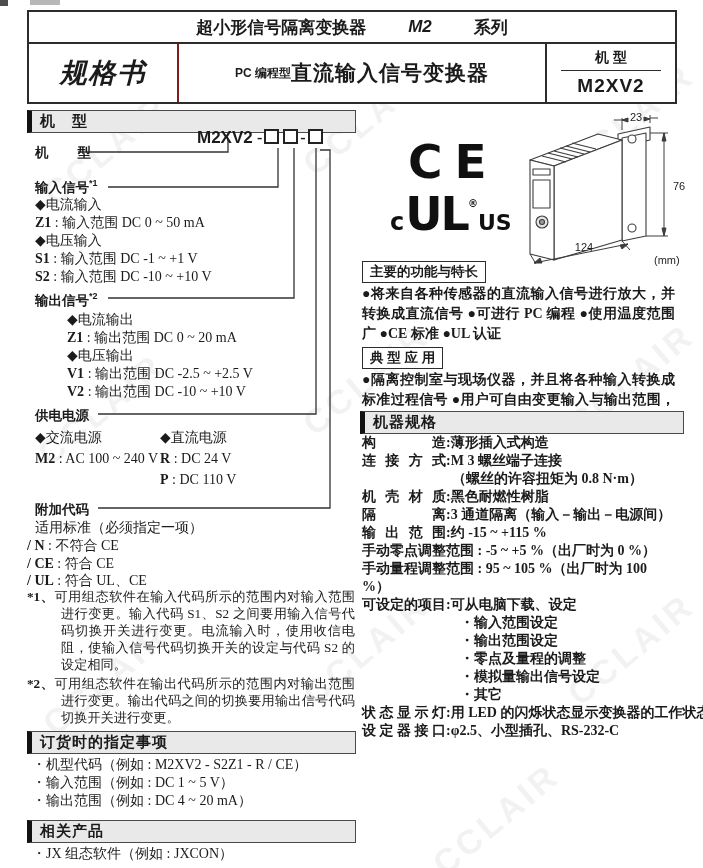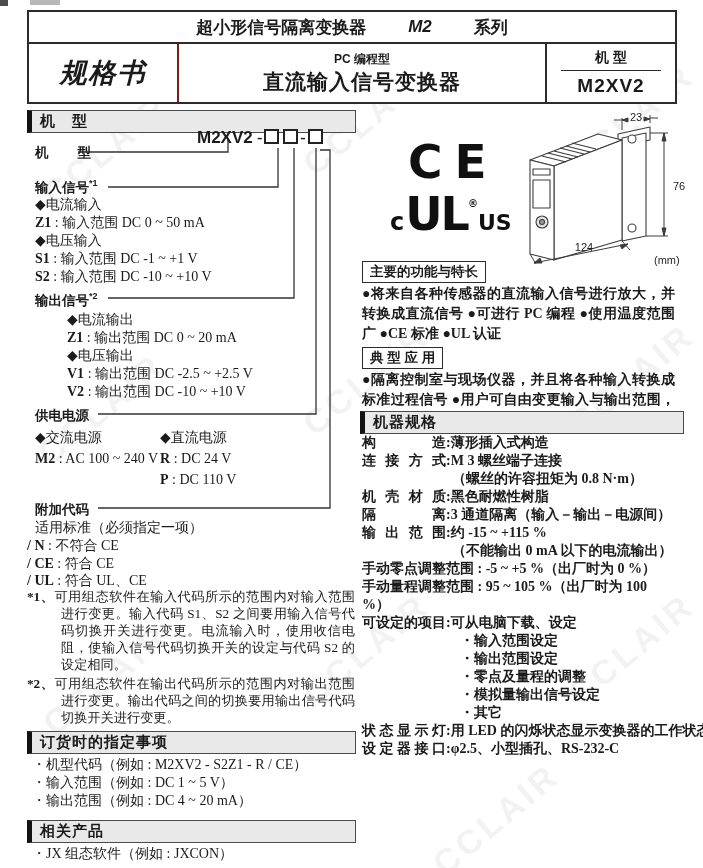--- a/index.html
+++ b/index.html
@@ -11,21 +11,21 @@
   .wm{position:absolute;font-family:"Liberation Sans","DejaVu Sans",sans-serif;
       font-weight:700;font-size:34px;letter-spacing:4px;color:rgba(125,125,125,0.10);
       transform:rotate(-40deg);white-space:nowrap;pointer-events:none;z-index:0;}
   
   .hdr{position:absolute;left:27px;top:10px;width:646px;border:2px solid #2c2c2c;z-index:2;background:#fff;}
   .hdr-row1{height:30px;border-bottom:2px solid #2c2c2c;display:flex;align-items:center;justify-content:center;
             font-family:"Liberation Sans","DejaVu Sans",sans-serif;font-weight:700;font-size:17px;gap:42px;}
   .hdr-row2{display:flex;height:58px;}
   .hdr-c1{width:148px;border-right:2px solid #7f1d1d;display:flex;align-items:center;justify-content:center;
           font-family:"Liberation Sans","DejaVu Sans",sans-serif;font-weight:600;font-size:27px;letter-spacing:2px;font-style:italic;}
-  .hdr-c2{flex:1;display:flex;flex-direction:column;align-items:center;justify-content:center;
+  .hdr-c2{flex:1;display:flex;flex-direction:row;align-items:center;justify-content:center;
           font-family:"Liberation Sans","DejaVu Sans",sans-serif;border-radius:6px;}
   .hdr-c2 .small{font-size:12px;font-weight:700;}
   .hdr-c2 .main{font-size:21px;font-weight:700;letter-spacing:1px;}
   .hdr-c3{width:128px;border-left:2px solid #2c2c2c;display:flex;flex-direction:column;align-items:center;justify-content:center;
           font-family:"Liberation Sans","DejaVu Sans",sans-serif;}
   .hdr-c3 .lab{font-size:14px;font-weight:700;}
   .hdr-c3 .rule{width:100px;border-bottom:1.5px solid #2c2c2c;margin:3px 0 4px;}
   .hdr-c3 .val{font-size:19px;font-weight:700;letter-spacing:1px;}
   
   .bar{position:absolute;height:21px;background:#e9e9e9;border:1px solid #4a4a4a;border-left:5px solid #121212;
@@ -262,21 +262,20 @@
     <span>机器规格</span>
   </div>
 
   <div class="specs">
     <div class="spec-row"><span class="spec-label">构造</span><span>:薄形插入式构造</span></div>
     <div class="spec-row"><span class="spec-label">连接方式</span><span>:M 3 螺丝端子连接</span></div>
     <div class="spec-note">（螺丝的许容扭矩为 0.8 N·m）</div>
     <div class="spec-row"><span class="spec-label">机壳材质</span><span>:黑色耐燃性树脂</span></div>
     <div class="spec-row"><span class="spec-label">隔离</span><span>:3 通道隔离（输入－输出－电源间）</span></div>
     <div class="spec-row"><span class="spec-label">输出范围</span><span>:约 -15 ~ +115 %</span></div>
-    <div class="spec-note">（不能输出 0 mA 以下的电流输出）</div>
     <div>手动零点调整范围 : -5 ~ +5 %（出厂时为 0 %）</div>
     <div>手动量程调整范围 : 95 ~ 105 %（出厂时为 100 %）</div>
     <div class="spec-row"><span class="spec-label" style="width:auto;min-width:84px;">可设定的项目</span><span>:可从电脑下载、设定</span></div>
     <div class="spec-sub">・输入范围设定</div>
     <div class="spec-sub">・输出范围设定</div>
     <div class="spec-sub">・零点及量程的调整</div>
     <div class="spec-sub">・模拟量输出信号设定</div>
     <div class="spec-sub">・其它</div>
     <div class="spec-row"><span class="spec-label">状态显示灯</span><span>:用 LED 的闪烁状态显示变换器的工作状态</span></div>
     <div class="spec-row"><span class="spec-label">设定器接口</span><span>:φ2.5、小型插孔、RS-232-C</span></div>

